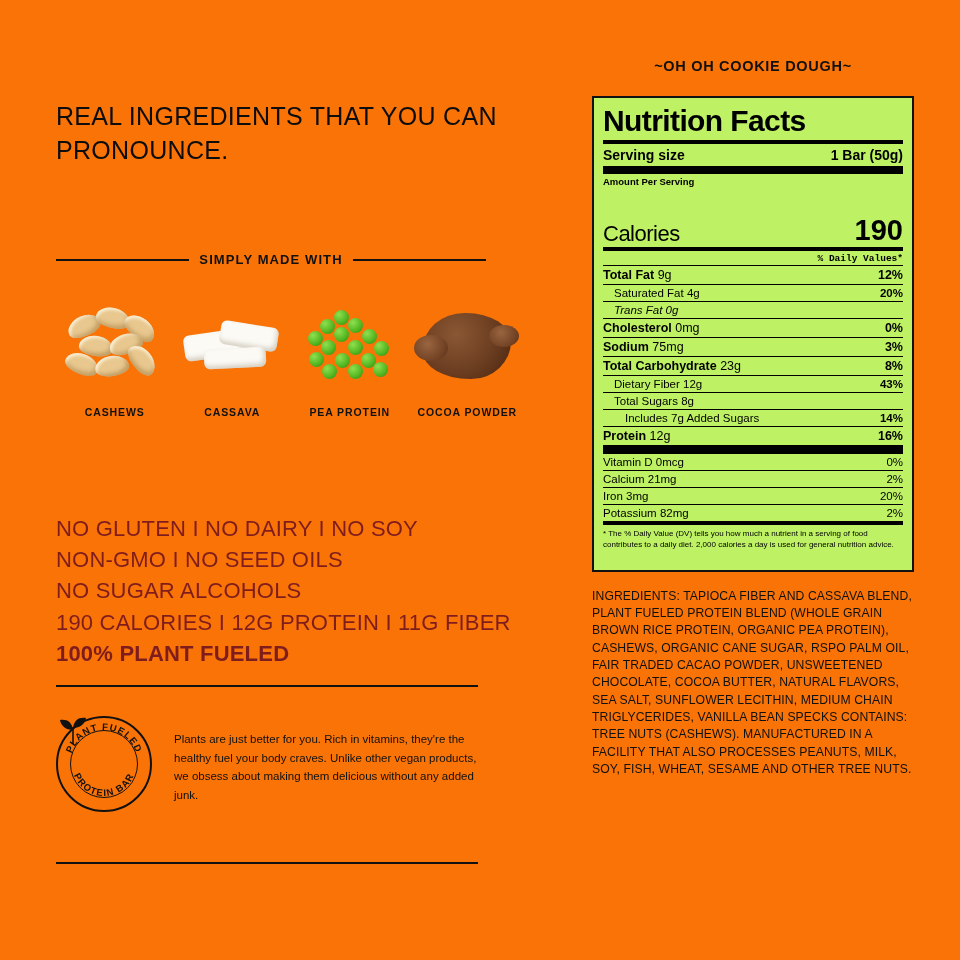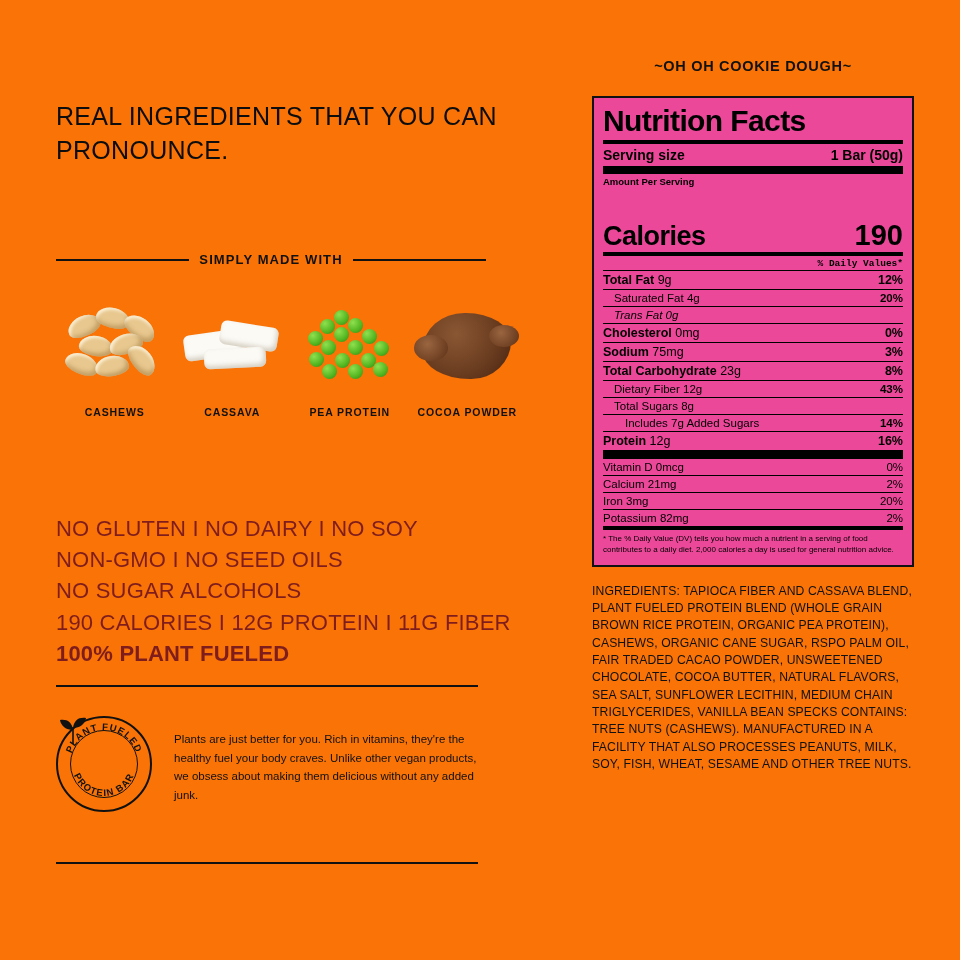--- a/index.html
+++ b/index.html
@@ -119,42 +119,42 @@
   }
 
   
   .right { position: absolute; left: 592px; top: 58px; width: 322px; }
   .flavor {
     text-align: center; font-size: 14.5px; font-weight: bold; letter-spacing: .7px;
   }
 
   .nf {
     margin-top: 22px;
-    background: #ec4899; border: 2px solid #111; color: #000;
-    padding: 8px 9px 9px 9px;
+    background: #bef264; border: 2px solid #111; color: #000;
+    padding: 8px 9px 19px 9px;
     font-family: "Liberation Sans", sans-serif;
   }
   .nf-title {
     font-size: 30px; font-weight: bold; letter-spacing: -0.6px; line-height: 1;
     padding-bottom: 4px;
   }
   .hr-thick { border-bottom: 8px solid #000; }
   .hr-med { border-bottom: 4px solid #000; }
   .hr-thin { border-bottom: 1px solid #000; }
   .nf-row {
     display: flex; justify-content: space-between; align-items: baseline;
     padding: 2px 0; font-size: 12.5px;
   }
   .serv { font-size: 14px; font-weight: bold; padding: 3px 0; }
   .amt { font-size: 9.5px; font-weight: bold; padding-top: 2px; }
   .cal-row {
     display: flex; justify-content: space-between; align-items: flex-end;
     padding-bottom: 2px;
   }
-  .cal-label { font-size: 27px; font-weight: bold; letter-spacing: -.5px; line-height: 1; margin-top: 36px; }
+  .cal-label { font-size: 22px; font-weight: normal; letter-spacing: -.5px; line-height: 1; margin-top: 36px; }
   .cal-val { font-size: 29px; font-weight: bold; line-height: 1; }
   .dv-head { text-align: right; font-size: 9.5px; font-weight: bold; padding: 2px 0 1px; font-family: Liberation Mono, monospace; }
   .b { font-weight: bold; }
   .ind1 { padding-left: 11px; }
   .ind2 { padding-left: 22px; }
   .it { font-style: italic; }
   .nf-small { font-size: 11.5px; }
   .footnote {
     font-size: 8px; line-height: 1.35; padding-top: 4px;
   }

